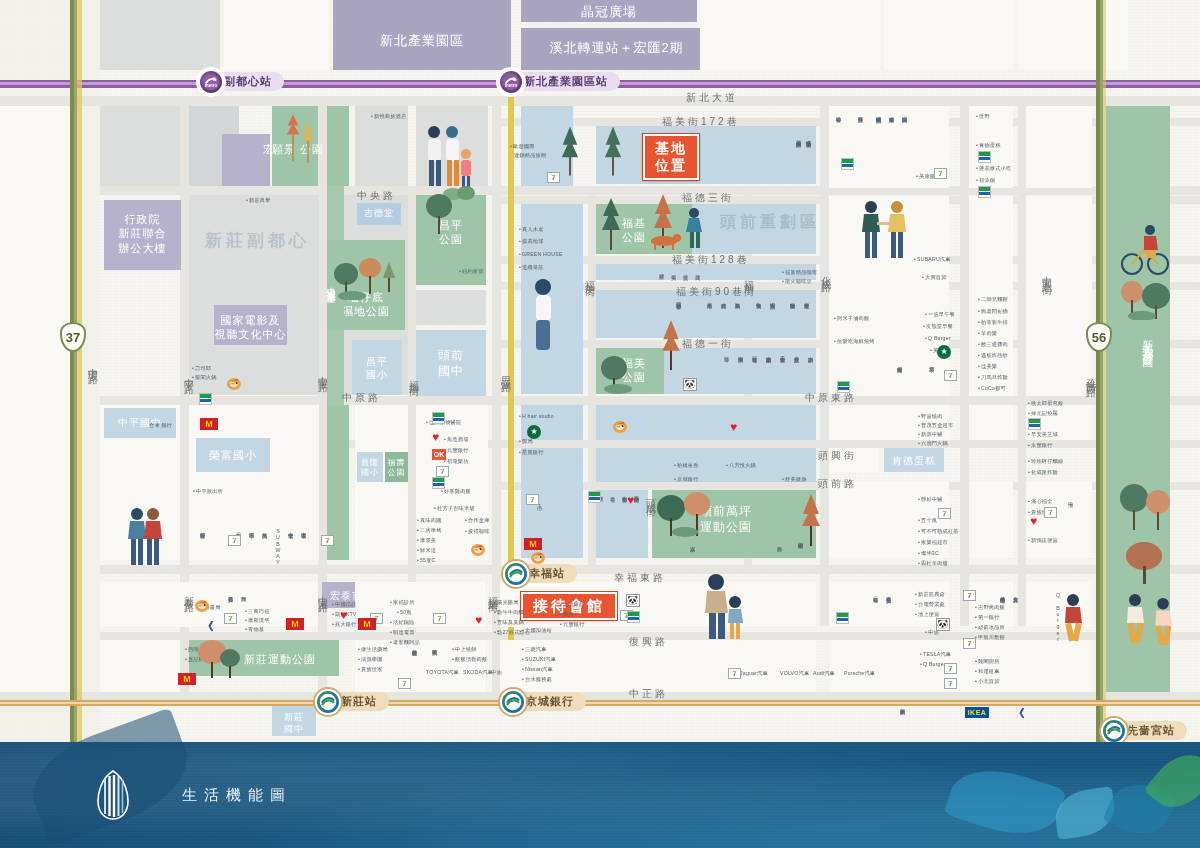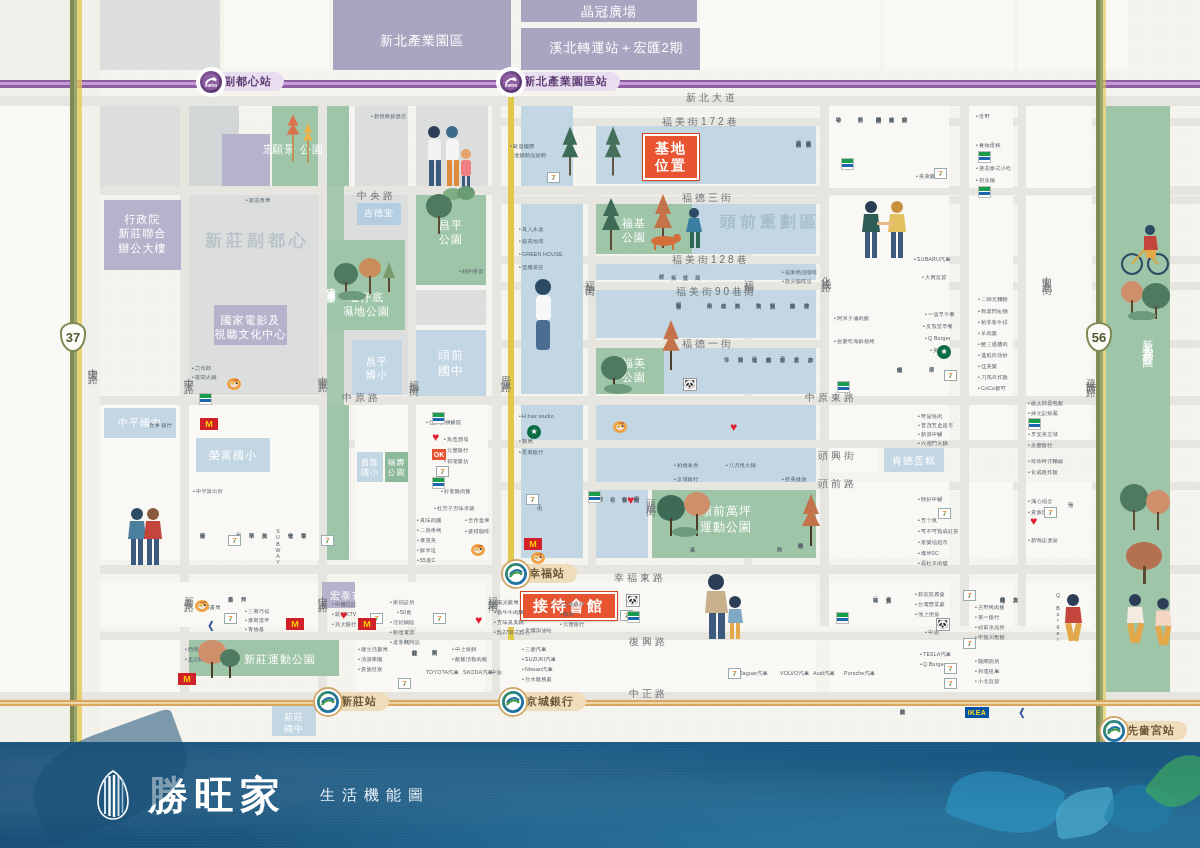--- a/index.html
+++ b/index.html
@@ -1015,18 +1015,17 @@
       <div id="brand-mark">
         <svg viewBox="0 0 42 52" width="42" height="52">
           <path d="M21 2 C8 10 6 26 6 32 C6 44 13 50 21 50 C29 50 36 44 36 32 C36 26 34 10 21 2 Z" fill="none" stroke="#ffffff" stroke-width="1.6"></path>
           <path d="M13 9 V45" stroke="#cfe4f2" stroke-width="2"></path>
           <path d="M17.5 7 V47" stroke="#ffffff" stroke-width="2.4"></path>
           <path d="M22 6 V48" stroke="#ffffff" stroke-width="2.4"></path>
           <path d="M26.5 7 V47" stroke="#cfe4f2" stroke-width="2"></path>
           <path d="M30.5 10 V44" stroke="#9fc4dd" stroke-width="1.6"></path>
         </svg>
       </div>
-      <div id="brand-name">勝旺家</div>
       <div id="brand-sub">生活機能圖</div>
     </div>
   </div>
 
 </div>
 
 </body></html>

